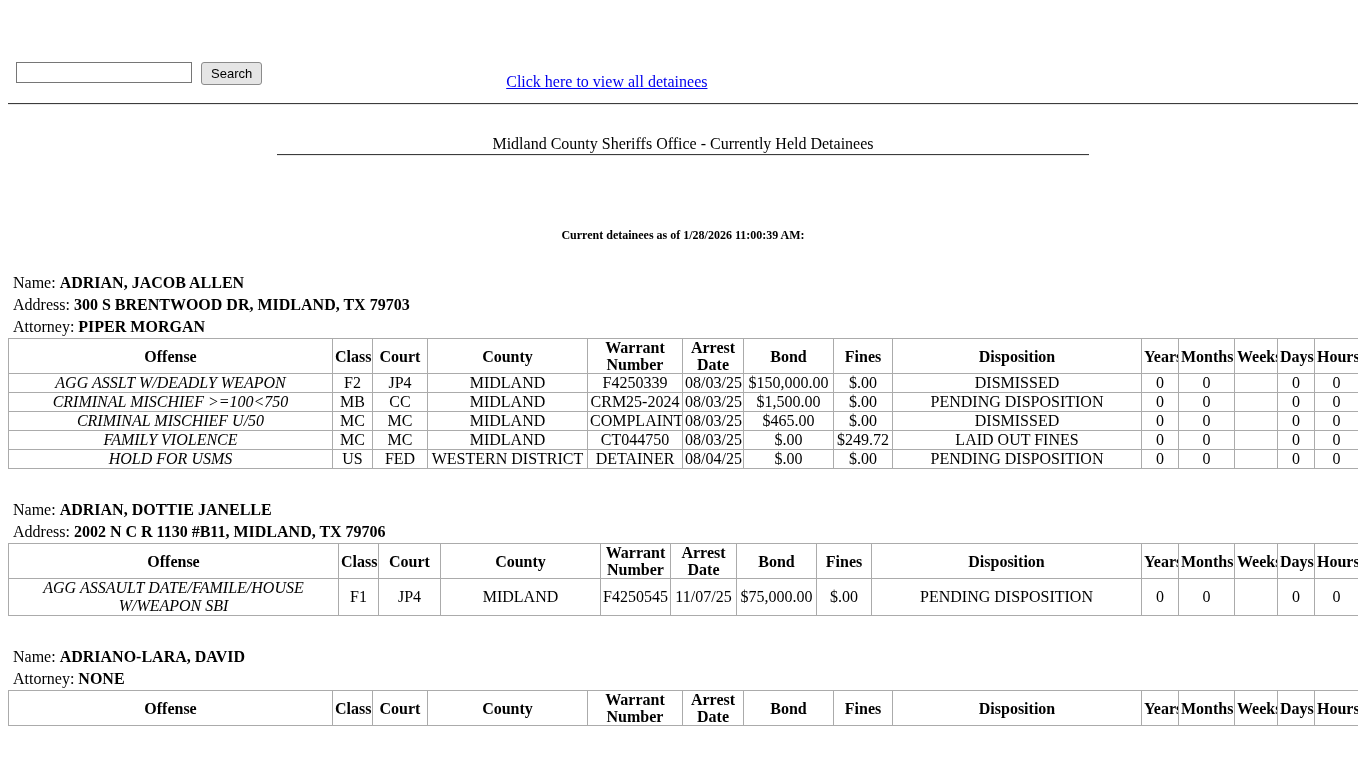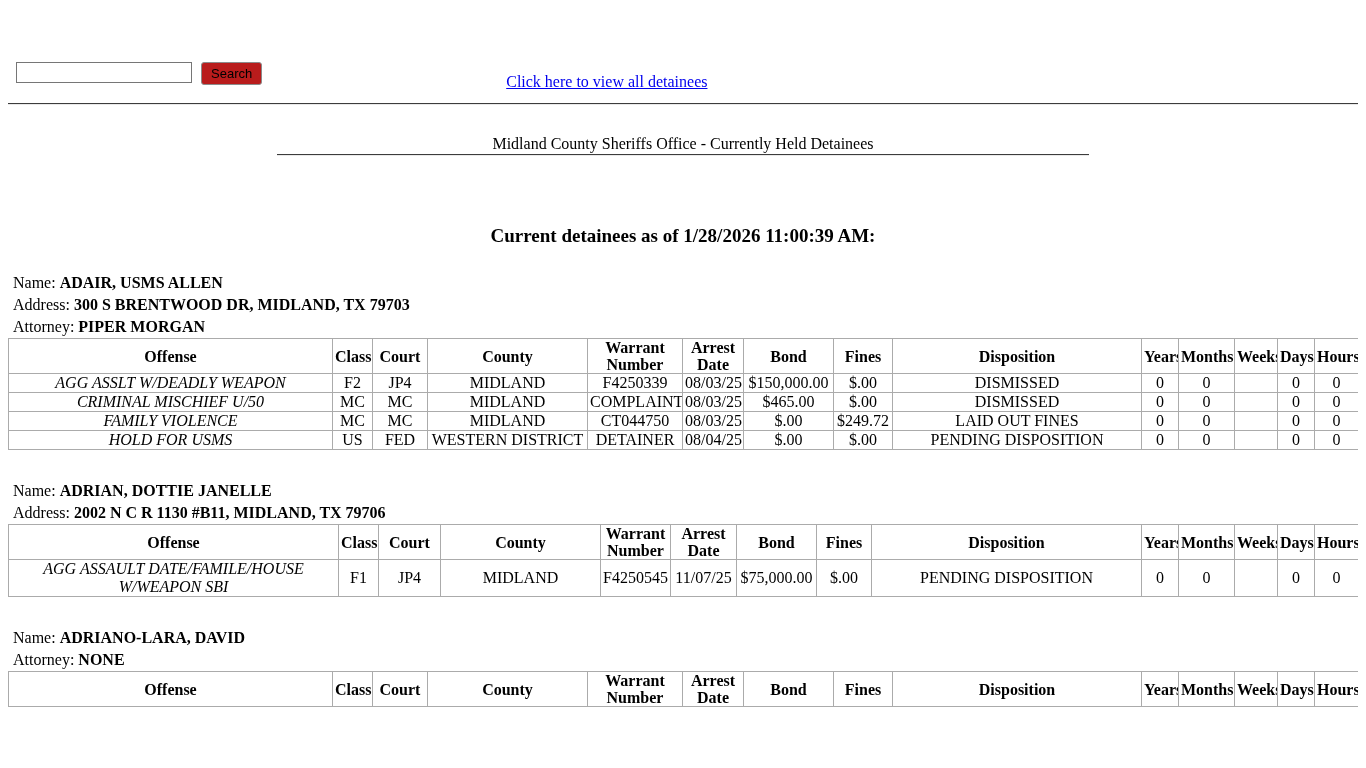--- a/index.html
+++ b/index.html
@@ -35,21 +35,21 @@
     padding: 2px;
     border: 1px solid #767676;
     font-family: "Liberation Sans", sans-serif;
     font-size: 13px;
   }
   .search-button {
     margin-left: 9px;
     font-family: "Liberation Sans", sans-serif;
     font-size: 13px;
     color: #000;
-    background: #b91c1c;
+    background: #e5e5e5;
     border: 1px solid #8b8b8b;
     border-radius: 3px;
     padding: 3px 9px;
     cursor: pointer;
   }
   .view-all-link {
     margin-left: 244px;
     margin-top: 10px;
     line-height: 19px;
     color: #0000ee;
@@ -74,21 +74,21 @@
     line-height: 19px;
     text-align: center;
     font-weight: normal;
     font-size: 16px;
   }
   .current-heading {
     margin: 70px 0 0 0;
     line-height: 19px;
     text-align: center;
     font-weight: bold;
-    font-size: 19px;
+    font-size: 12px;
   }
 
   
   #detainees .record { margin-top: 30px; }
   #detainees .record:first-child { margin-top: 27px; }
   .record p {
     margin: 0 0 0 5px;
     line-height: 22px;
   }
   .record .field-label { font-weight: normal; }
@@ -129,21 +129,21 @@
 
 <hr class="full-divider">
 
 <div class="page-title">Midland County Sheriffs Office - Currently Held Detainees</div>
 <hr class="title-underline">
 
 <div class="current-heading">Current detainees as of 1/28/2026 11:00:39 AM:</div>
 
 <div id="detainees">
     <div class="record">
-      <p><span class="field-label">Name:</span> <span class="field-value">ADAIR, USMS ALLEN</span></p>
+      <p><span class="field-label">Name:</span> <span class="field-value">ADRIAN, JACOB ALLEN</span></p>
       <p><span class="field-label">Address:</span> <span class="field-value">300 S BRENTWOOD DR, MIDLAND, TX 79703</span></p>
       <p><span class="field-label">Attorney:</span> <span class="field-value">PIPER MORGAN</span></p>
       <table class="offense-table">
         <colgroup>
           <col style="width: 324px;">
           <col style="width: 40px;">
           <col style="width: 55px;">
           <col style="width: 160px;">
           <col style="width: 95px;">
           <col style="width: 61px;">
@@ -178,20 +178,36 @@
           <tr>
             <td class="wrap">AGG ASSLT W/DEADLY WEAPON</td>
             <td>F2</td>
             <td>JP4</td>
             <td>MIDLAND</td>
             <td>F4250339</td>
             <td>08/03/25</td>
             <td>$150,000.00</td>
             <td>$.00</td>
             <td>DISMISSED</td>
+            <td>0</td>
+            <td>0</td>
+            <td></td>
+            <td>0</td>
+            <td>0</td>
+          </tr>
+          <tr>
+            <td class="wrap">CRIMINAL MISCHIEF &gt;=100&lt;750</td>
+            <td>MB</td>
+            <td>CC</td>
+            <td>MIDLAND</td>
+            <td>CRM25-2024</td>
+            <td>08/03/25</td>
+            <td>$1,500.00</td>
+            <td>$.00</td>
+            <td>PENDING DISPOSITION</td>
             <td>0</td>
             <td>0</td>
             <td></td>
             <td>0</td>
             <td>0</td>
           </tr>
           <tr>
             <td class="wrap">CRIMINAL MISCHIEF U/50</td>
             <td>MC</td>
             <td>MC</td>

